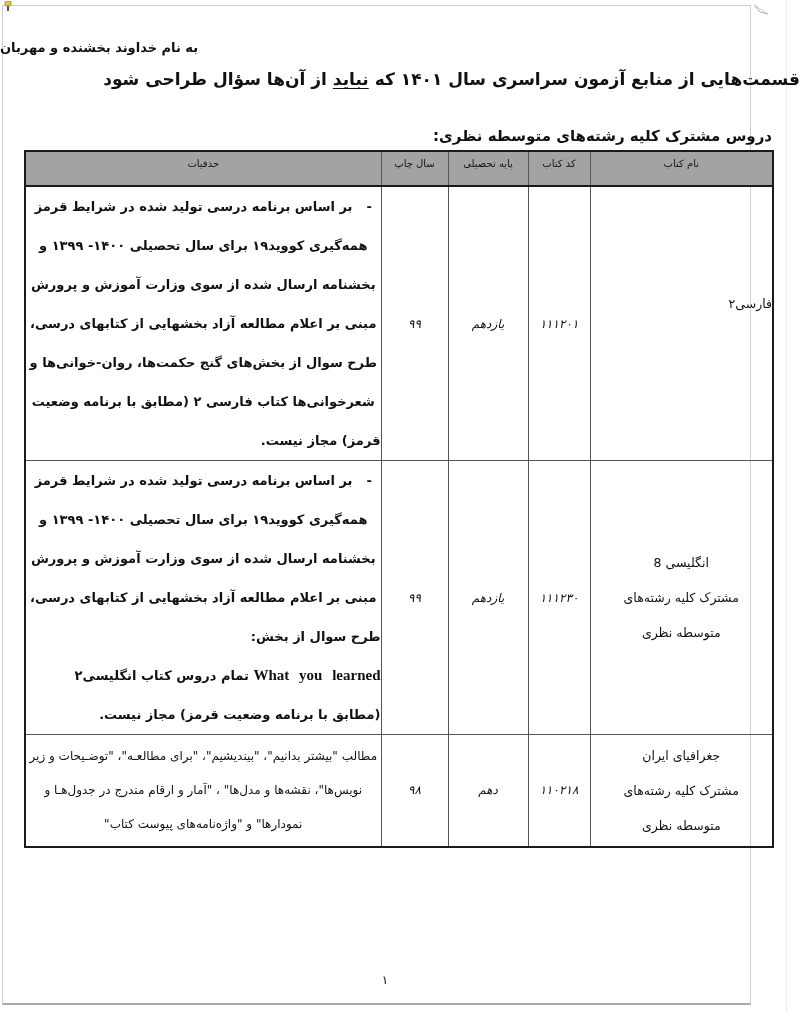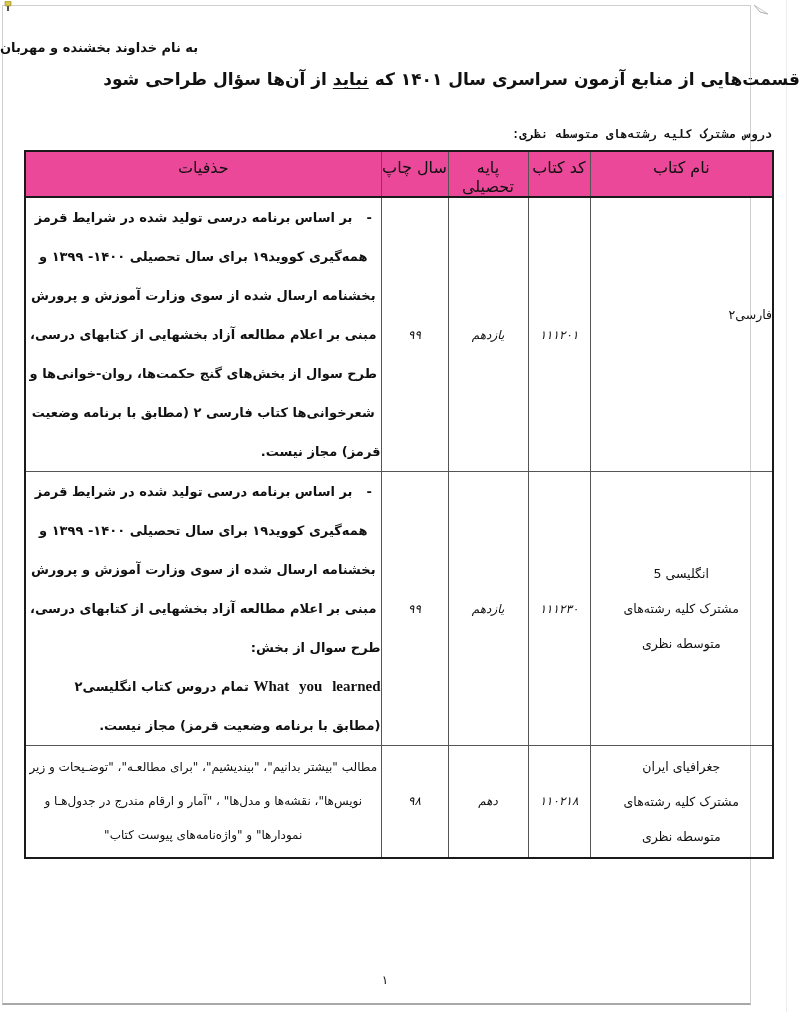--- a/index.html
+++ b/index.html
@@ -62,44 +62,43 @@
       direction: rtl;
     }
     .header-line-2 u {
       text-decoration: underline;
       text-underline-offset: 3px;
     }
     .section-title {
       position: absolute;
       top: 127px;
       right: 28px;
-      font-size: 12px;
-      font-weight: bold;
-      direction: rtl;
-      font-family: Liberation Mono, monospace;
+      font-size: 15px;
+      font-weight: bold;
+      direction: rtl;
     }
     table.main {
       position: absolute;
       left: 24px;
       top: 150px;
       width: 750px;
       border-collapse: collapse;
       direction: rtl;
       border: 2px solid #1a1a1a;
     }
     table.main th, table.main td {
       border: 1px solid #555;
       vertical-align: middle;
       text-align: center;
       padding: 0;
     }
     table.main th {
-      background: #ec4899;
+      background: #a3a3a3;
       font-weight: normal;
-      font-size: 16px;
+      font-size: 10px;
       height: 35px;
       vertical-align: top;
       padding-top: 6px;
       box-sizing: border-box;
       border-bottom: 2px solid #1a1a1a;
     }
     .col-name { width: 183px; }
     .col-code { width: 62px; }
     .col-grade { width: 80px; }
     .col-year { width: 67px; }
@@ -202,21 +201,21 @@
       <td class="cell-name" style="padding-bottom:40px;text-align:right;">
         <div>فارسی۲</div>
       </td>
       <td class="cell-small">۱۱۱۲۰۱</td>
       <td class="cell-small">یازدهم</td>
       <td class="cell-small">۹۹</td>
       <td class="notes"><span class="dash">-</span><span>بر اساس برنامه درسی تولید شده در شرایط قرمز همه‌گیری کووید۱۹ برای سال تحصیلی ۱۴۰۰- ۱۳۹۹ و بخشنامه ارسال شده از سوی وزارت آموزش و پرورش مبنی بر اعلام مطالعه آزاد بخشهایی از کتابهای درسی، طرح سوال از بخش‌های گنج حکمت‌ها، روان-خوانی‌ها و شعرخوانی‌ها کتاب فارسی ۲ (مطابق با برنامه وضعیت قرمز) مجاز نیست.</span></td>
     </tr>
     <tr class="row2">
       <td class="cell-name">
-        <div>انگلیسی 5</div>
+        <div>انگلیسی 8</div>
         <div>مشترک کلیه رشته‌های</div>
         <div>متوسطه نظری</div>
       </td>
       <td class="cell-small">۱۱۱۲۳۰</td>
       <td class="cell-small">یازدهم</td>
       <td class="cell-small">۹۹</td>
       <td class="notes"><span class="dash">-</span><span>بر اساس برنامه درسی تولید شده در شرایط قرمز همه‌گیری کووید۱۹ برای سال تحصیلی ۱۴۰۰- ۱۳۹۹ و بخشنامه ارسال شده از سوی وزارت آموزش و پرورش مبنی بر اعلام مطالعه آزاد بخشهایی از کتابهای درسی، طرح سوال از بخش:</span><br><span class="en">What you learned</span> <span>تمام دروس کتاب انگلیسی۲</span><br><span>(مطابق با برنامه وضعیت قرمز) مجاز نیست.</span></td>
     </tr>
     <tr class="row3">
       <td class="cell-name">

